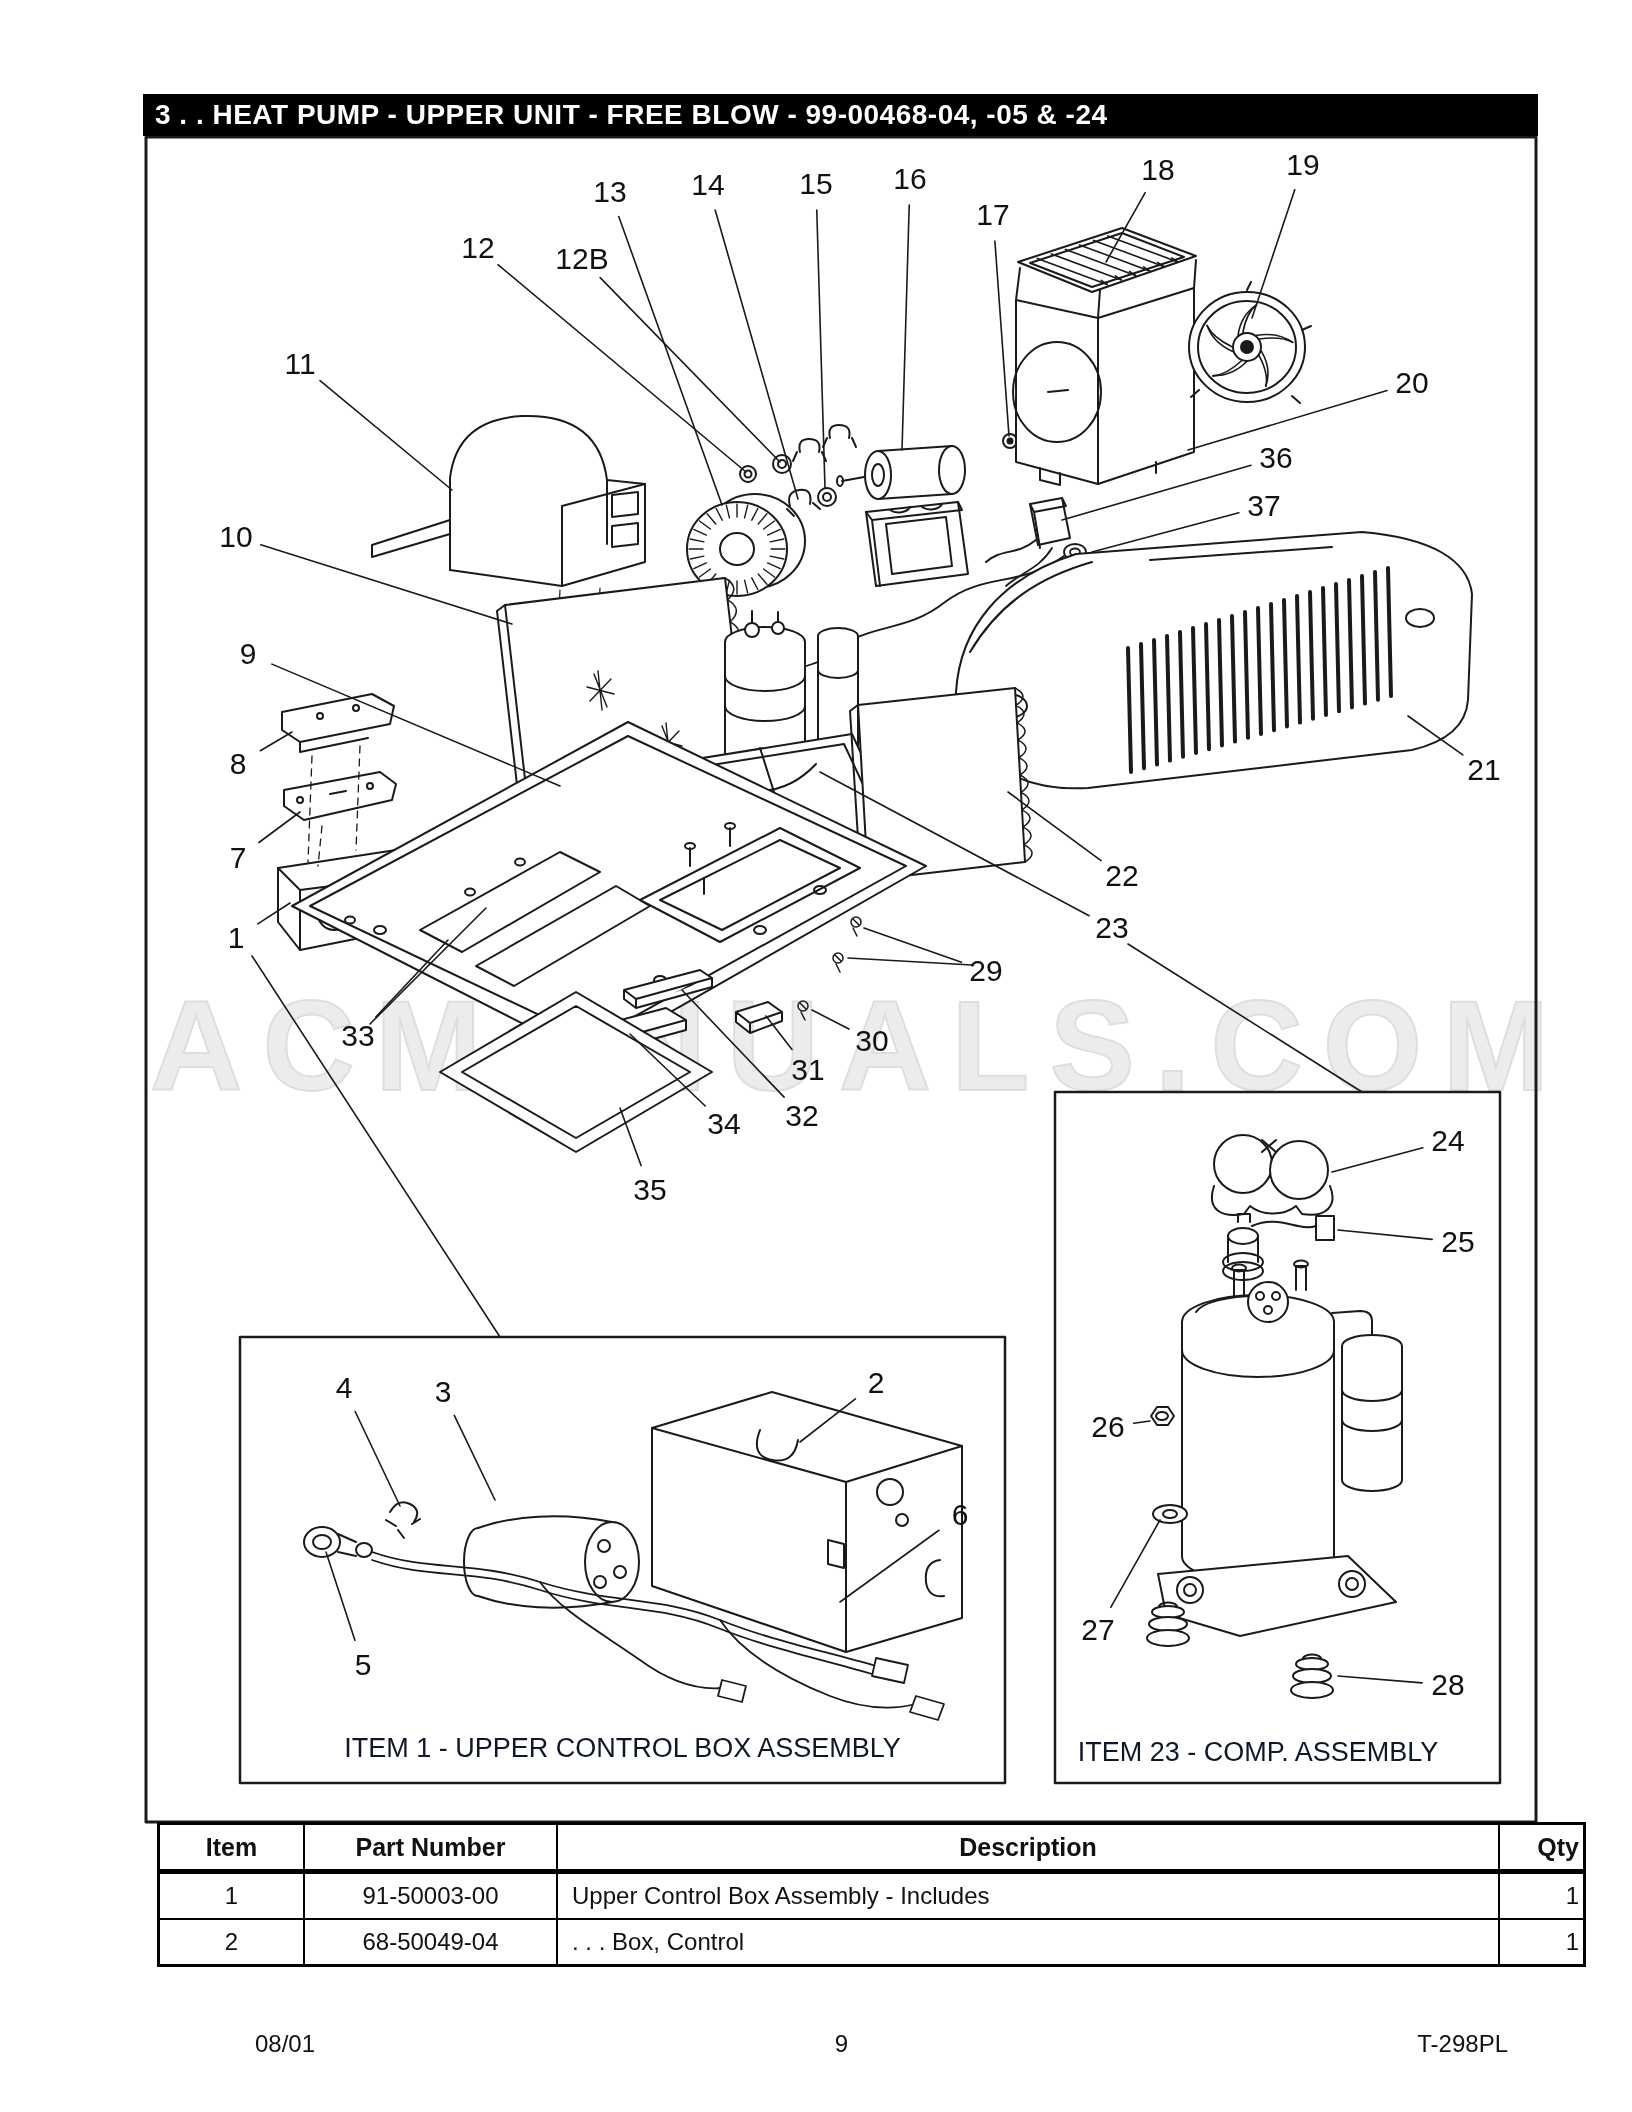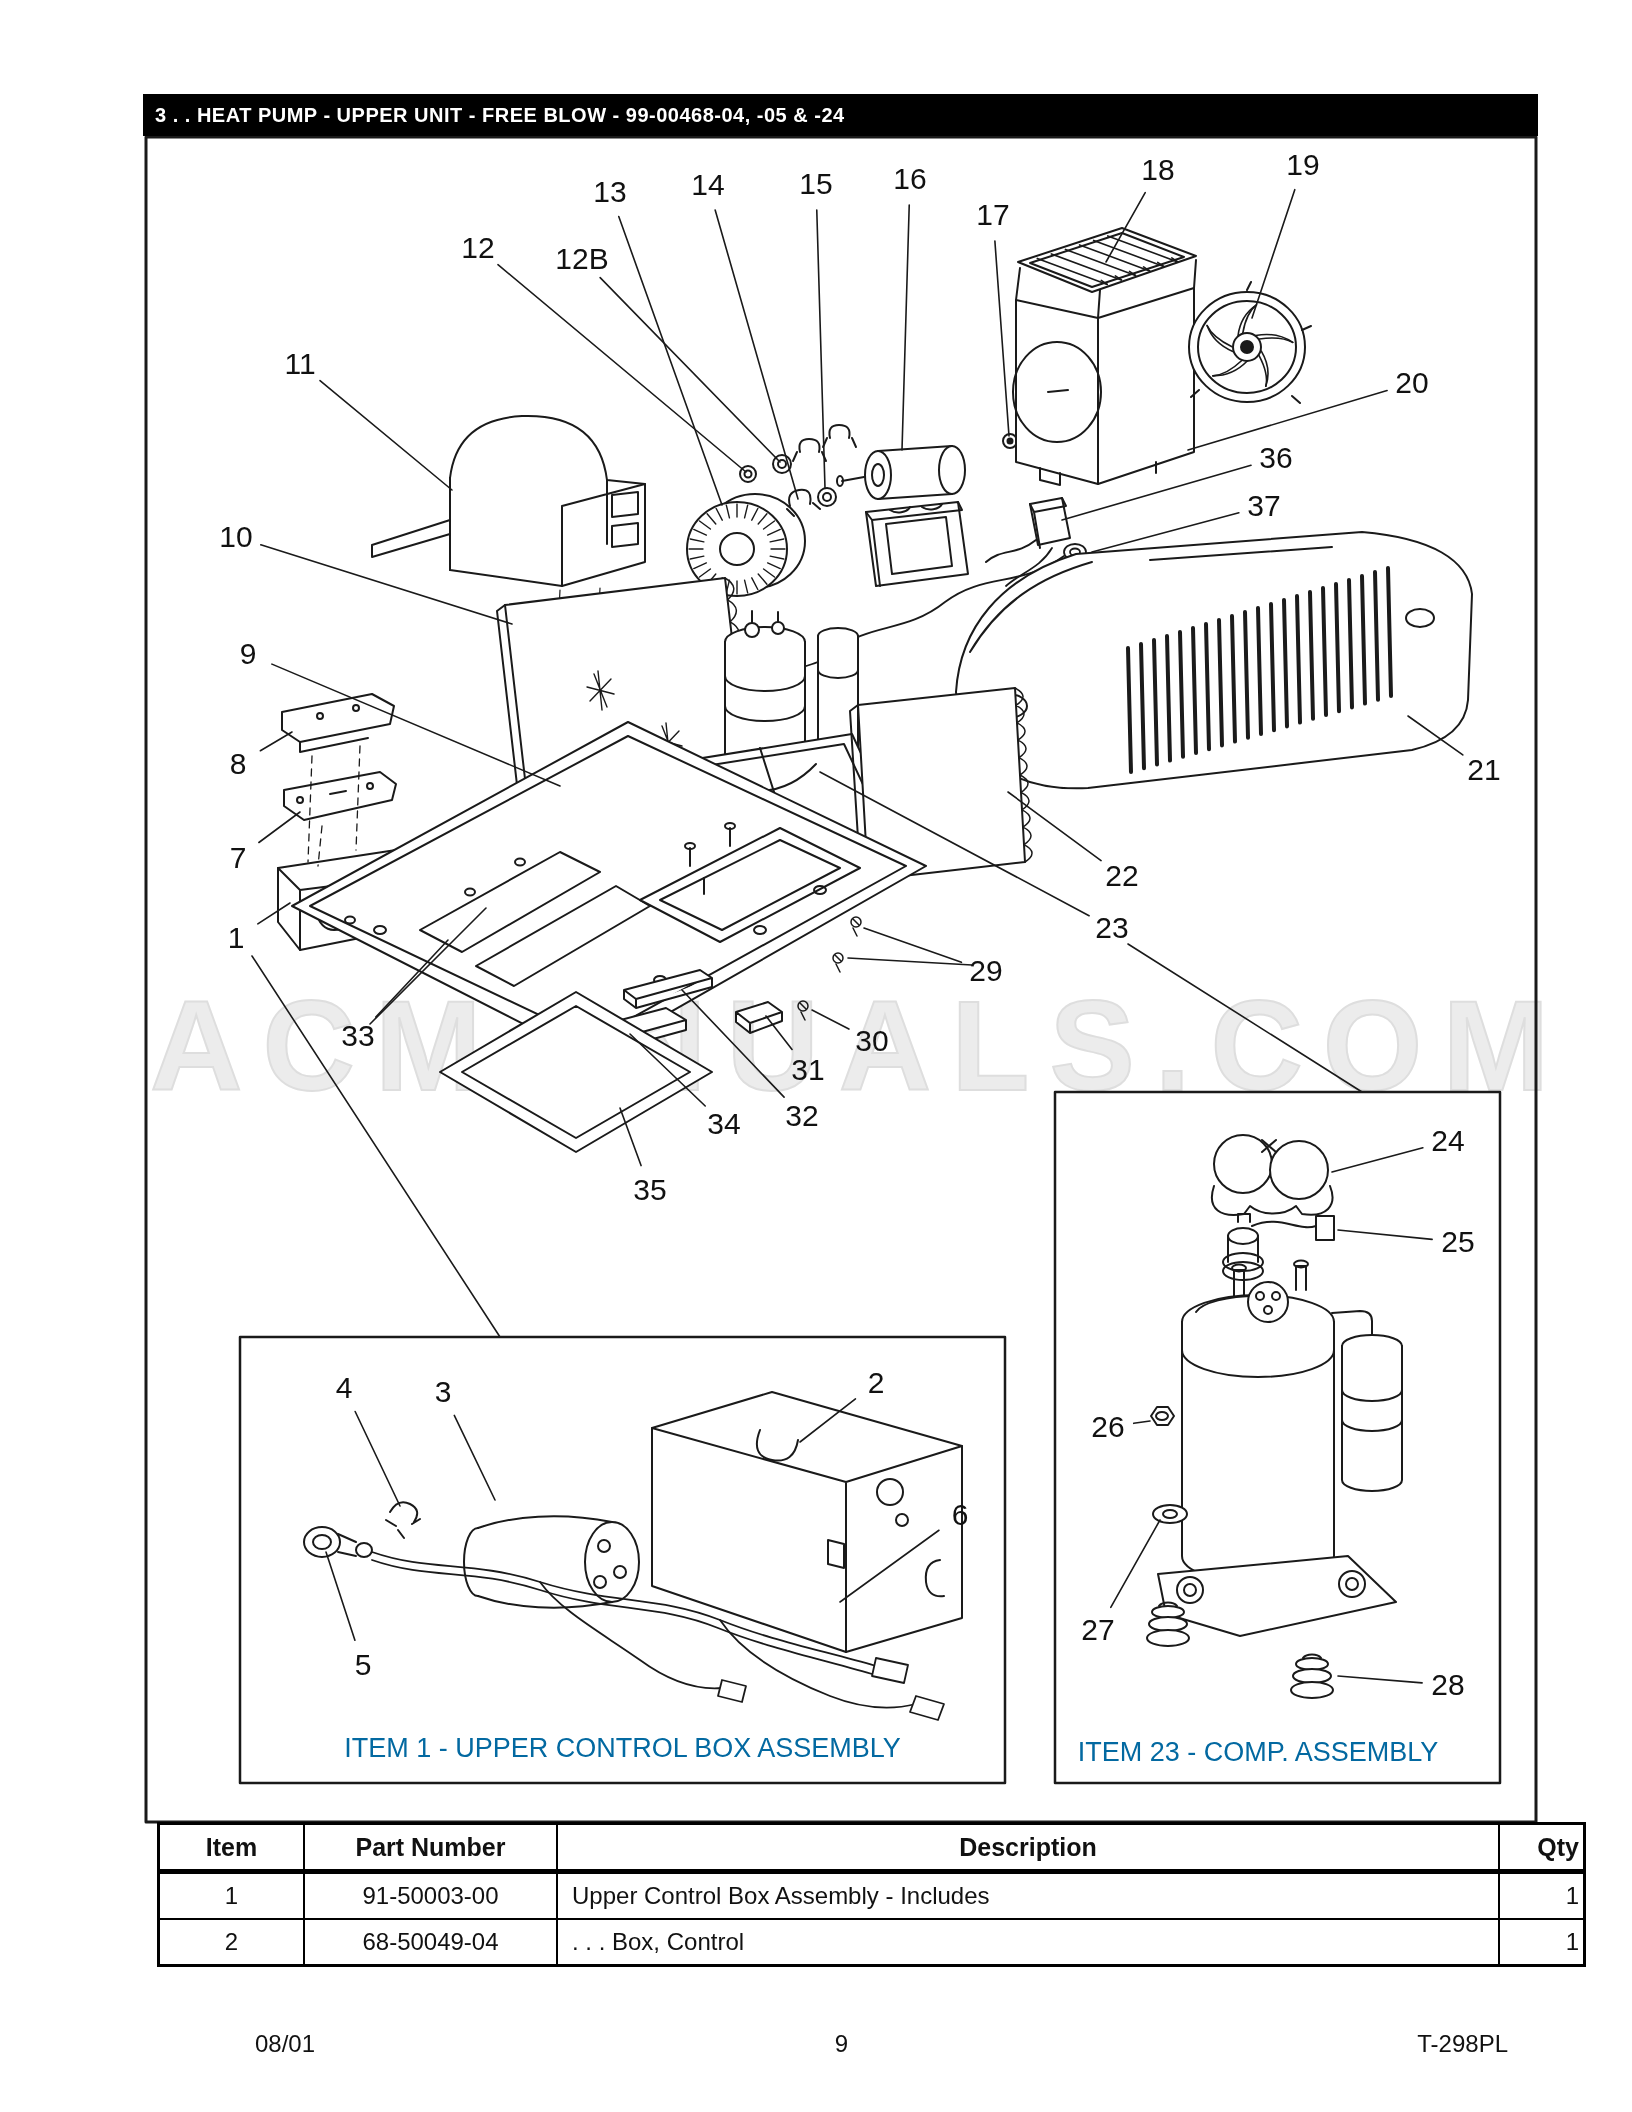--- a/index.html
+++ b/index.html
@@ -3,23 +3,23 @@
 <meta charset="utf-8">
 <style>
   html,body{margin:0;padding:0;background:#888;}
   .page{position:relative;width:1632px;height:2112px;background:#ffffff;overflow:hidden;
         font-family:"Liberation Sans", sans-serif;color:#111;}
   .watermark{position:absolute;left:150px;top:972px;width:1390px;text-align:center;
         font-size:128px;font-weight:bold;letter-spacing:20px;color:#ececec;
         -webkit-text-stroke:2px #dedede;white-space:nowrap;z-index:1;}
   .titlebar{position:absolute;left:143px;top:94px;width:1395px;height:42px;background:var(--hdr-bg,#000);
         color:var(--hdr-fg,#fff);display:flex;align-items:center;z-index:3;}
-  .titlebar span{font-size:20px;font-weight:bold;padding-left:12px;white-space:nowrap;letter-spacing:.5px;}
+  .titlebar span{font-size:28px;font-weight:bold;padding-left:12px;white-space:nowrap;letter-spacing:.5px;}
   svg.art{position:absolute;left:0;top:0;z-index:2;}
-  .inset-caption{position:absolute;text-align:center;font-size:27px;color:#0369a1;z-index:3;}
+  .inset-caption{position:absolute;text-align:center;font-size:27px;color:#0f172a;z-index:3;}
   .parts-table{position:absolute;left:145px;top:1822px;width:1393px;border-collapse:collapse;
         table-layout:fixed;z-index:3;background:#fff;margin-left:12px;}
   .parts-table th,.parts-table td{border:2px solid #000;font-size:24px;padding:6px 4px;height:32px;}
   .parts-table th{border-bottom:5px solid #000;border-top:3px solid #000;font-size:25px;}
   .parts-table td{font-size:24px;}
   .parts-table .col-item{width:135px;text-align:center;}
   .parts-table .col-part{width:243px;text-align:center;}
   .parts-table .col-desc{width:932px;}
   .parts-table td.col-desc{text-align:left;padding-left:14px;}
   .parts-table .col-qty{width:75px;text-align:right;}

